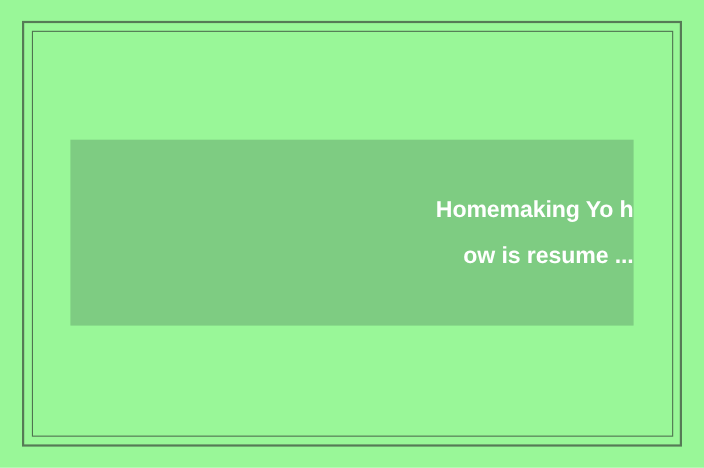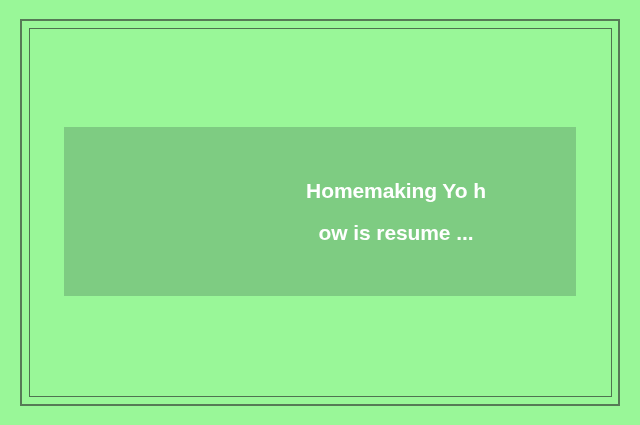--- a/index.html
+++ b/index.html
@@ -61,21 +61,21 @@
 
   #caption-text {
     margin: 0;
     padding: 0 0 0 152px;
     color: #ffffff;
     font-size: 21px;
     font-weight: bold;
     line-height: 42px;
     letter-spacing: -0.1px;
     white-space: pre-line;
-    text-align: center;
+    text-align: right;
   }
 </style>
 </head>
 <body>
 
 <div id="canvas">
 
   <div id="outer-frame"></div>
 
   <div id="inner-frame"></div>

